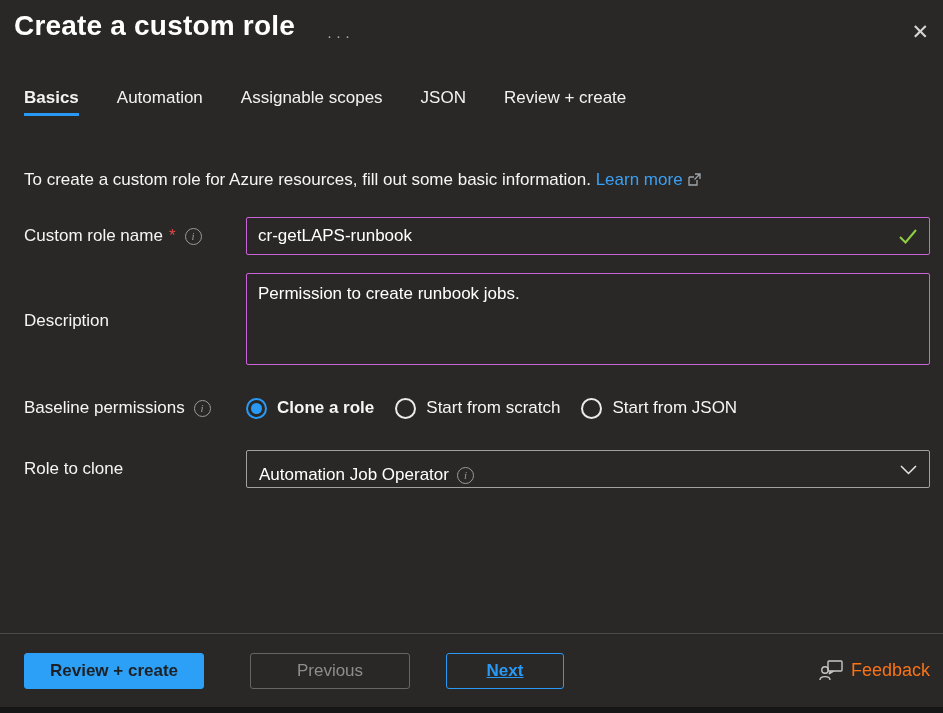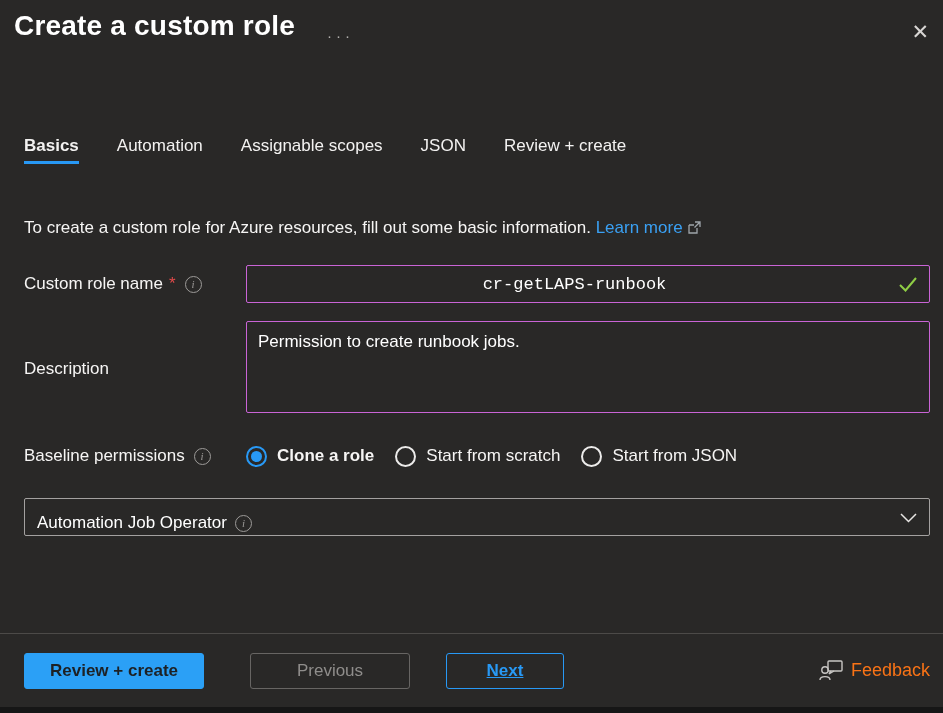--- a/index.html
+++ b/index.html
@@ -21,21 +21,21 @@
     cursor: pointer; line-height: 20px;
   }
   .close-btn {
     margin-left: auto; margin-right: 14px; margin-top: 4px;
     background: none; border: none; color: #d8d6d4;
     font-size: 21px; line-height: 28px; cursor: pointer;
     font-family: "Liberation Sans", sans-serif;
   }
 
   
-  .tabs { display: flex; margin: 88px 0 0 24px; gap: 38px; }
+  .tabs { display: flex; margin: 40px 0 0 24px; gap: 38px; }
   .tab {
     font-size: 17px; color: #f3f2f1; padding-bottom: 4px;
     border-bottom: 3px solid transparent; cursor: pointer; line-height: 23px;
   }
   .tab.active { font-weight: 700; border-bottom-color: #2899f5; }
 
   
   .content { flex: 1 1 auto; overflow: hidden; }
   .intro { margin: 52px 24px 0 24px; font-size: 17px; line-height: 23px; color: #f6f5f4; }
   .link { color: #3aa0f3; text-decoration: none; cursor: pointer; }
@@ -52,21 +52,21 @@
     margin-left: 9px; display: inline-block; cursor: default;
     font-family: "Liberation Serif", serif; font-style: italic;
   }
   .control-cell { flex: 1 1 auto; position: relative; }
 
   .row-name { margin-top: 26px; }
   .text-input {
     width: 100%; height: 38px;
     background: transparent; border: 1px solid #c964d6; border-radius: 2px;
     color: #ffffff; font-size: 17px; padding: 0 38px 0 11px;
-    font-family: Liberation Mono, monospace; outline: none; text-align: center;
+    font-family: Liberation Sans, sans-serif; outline: none;
   }
   .valid-check { position: absolute; right: 11px; top: 10px; }
 
   .row-desc { margin-top: 18px; }
   .textarea {
     width: 100%; height: 92px; resize: none;
     background: transparent; border: 1px solid #c964d6; border-radius: 2px;
     color: #ffffff; font-size: 17px; line-height: 23px; padding: 8px 11px;
     font-family: "Liberation Sans", sans-serif; outline: none;
   }
@@ -193,20 +193,23 @@
           <span class="radio-label">Start from scratch</span>
         </span>
         <span class="radio-option">
           <span class="radio-circle"></span>
           <span class="radio-label">Start from JSON</span>
         </span>
       </div>
     </div>
 
     <div class="form-row row-clone">
+      <div class="label-cell">
+        <span class="field-label">Role to clone</span>
+      </div>
       <div class="control-cell">
         <div class="dropdown">
           <span class="dropdown-value">Automation Job Operator</span>
           <span class="info-icon">i</span>
           <svg class="chevron" width="17" height="10" viewBox="0 0 17 10">
             <polyline points="1,1 8.5,8.5 16,1" fill="none" stroke="#e8e6e4" stroke-width="1.5"></polyline>
           </svg>
         </div>
       </div>
     </div>

